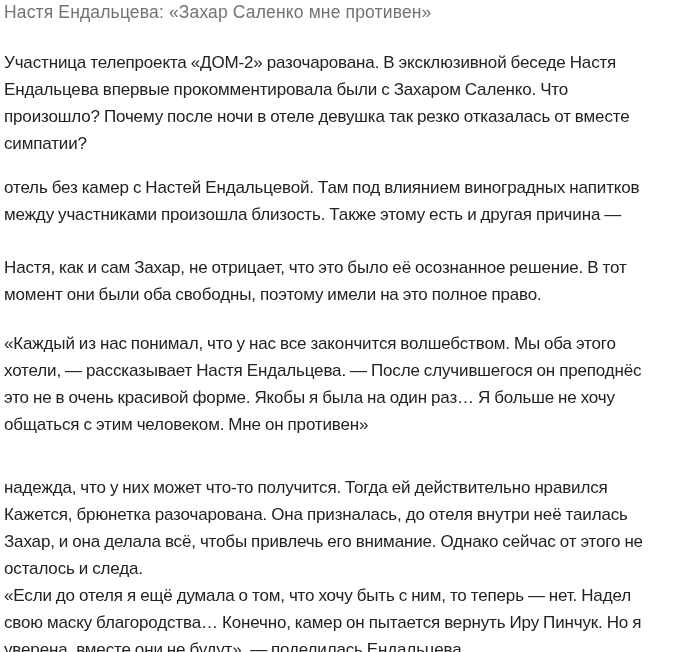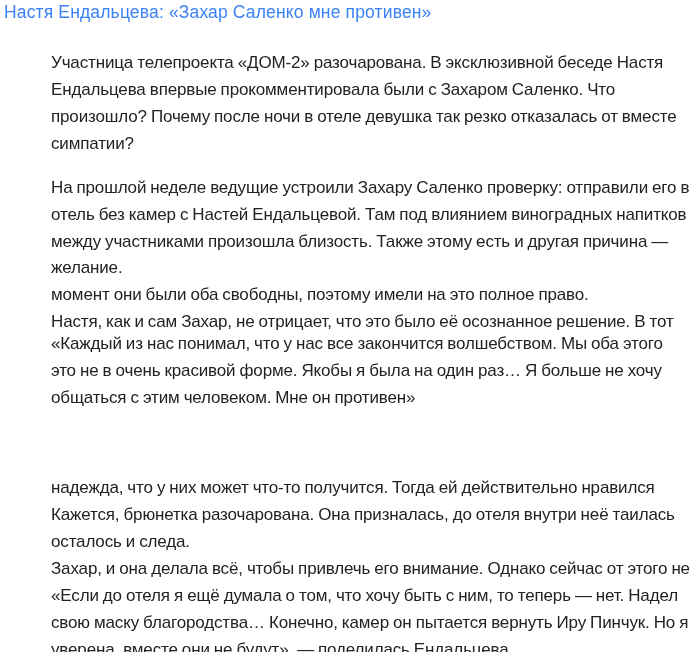--- a/index.html
+++ b/index.html
@@ -20,35 +20,34 @@
       left: 4px;
       top: 0;
       width: 695px;
     }
     .title {
       font-size: 17.5px;
       line-height: 24px;
       margin: 0;
       font-weight: normal;
       letter-spacing: 0.15px;
-      color: #3b82f6;
+      color: #737373;
       white-space: nowrap;
     }
     .para {
       margin: 0;
       font-size: 17px;
       line-height: 27px;
       color: #222222;
       letter-spacing: -0.15px;
       word-spacing: -0.5px;
     }
     .line {
       display: block;
       white-space: nowrap;
-      margin-left: 47px;
     }
     #p1 { position: absolute; top: 49px; }
     #p2 { position: absolute; top: 174px; }
     #p3 { position: absolute; top: 254px; }
     #q1 { position: absolute; top: 330px; }
     #p4 { position: absolute; top: 474px; }
     #q2 { position: absolute; top: 582px; }
   </style>
 </head>
 <body>
@@ -57,42 +56,41 @@
   <h1 class="title">Настя Ендальцева: «Захар Саленко мне противен»</h1>
 
   <p class="para" id="p1">
     <span class="line">Участница телепроекта «ДОМ-2» разочарована. В эксклюзивной беседе Настя</span>
     <span class="line">Ендальцева впервые прокомментировала были с Захаром Саленко. Что</span>
     <span class="line">произошло? Почему после ночи в отеле девушка так резко отказалась от вместе</span>
     <span class="line">симпатии?</span>
   </p>
 
   <p class="para" id="p2">
-    <span class="line">На прошлой неделе ведущие устроили Захару Саленко проверку: отправили его в</span>
     <span class="line">отель без камер с Настей Ендальцевой. Там под влиянием виноградных напитков</span>
     <span class="line">между участниками произошла близость. Также этому есть и другая причина —</span>
   </p>
 
   <p class="para" id="p3">
-    <span class="line">желание.</span>
+    <span class="line">Настя, как и сам Захар, не отрицает, что это было её осознанное решение. В тот</span>
     <span class="line">момент они были оба свободны, поэтому имели на это полное право.</span>
-    <span class="line">Настя, как и сам Захар, не отрицает, что это было её осознанное решение. В тот</span>
   </p>
 
   <p class="para" id="q1">
     <span class="line">«Каждый из нас понимал, что у нас все закончится волшебством. Мы оба этого</span>
+    <span class="line">хотели, — рассказывает Настя Ендальцева. — После случившегося он преподнёс</span>
     <span class="line">это не в очень красивой форме. Якобы я была на один раз… Я больше не хочу</span>
     <span class="line">общаться с этим человеком. Мне он противен»</span>
   </p>
 
   <p class="para" id="p4">
     <span class="line">надежда, что у них может что-то получится. Тогда ей действительно нравился</span>
     <span class="line">Кажется, брюнетка разочарована. Она призналась, до отеля внутри неё таилась</span>
+    <span class="line">Захар, и она делала всё, чтобы привлечь его внимание. Однако сейчас от этого не</span>
     <span class="line">осталось и следа.</span>
-    <span class="line">Захар, и она делала всё, чтобы привлечь его внимание. Однако сейчас от этого не</span>
   </p>
 
   <p class="para" id="q2">
     <span class="line">«Если до отеля я ещё думала о том, что хочу быть с ним, то теперь — нет. Надел</span>
     <span class="line">свою маску благородства… Конечно, камер он пытается вернуть Иру Пинчук. Но я</span>
     <span class="line">уверена, вместе они не будут», — поделилась Ендальцева.</span>
   </p>
 </div>
 
 </body></html>

